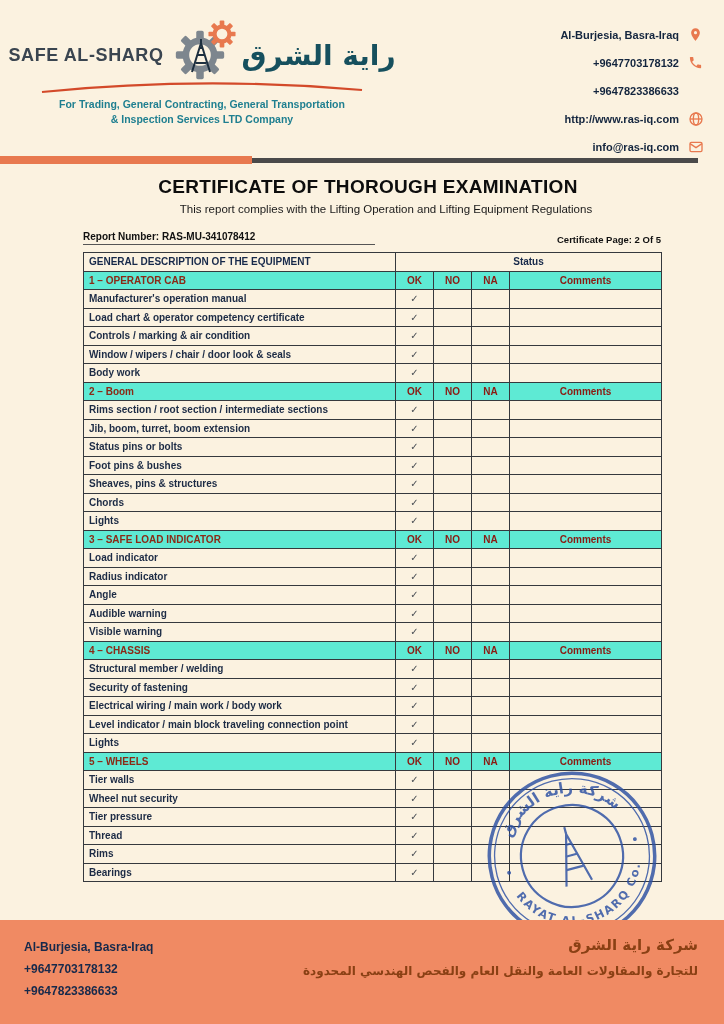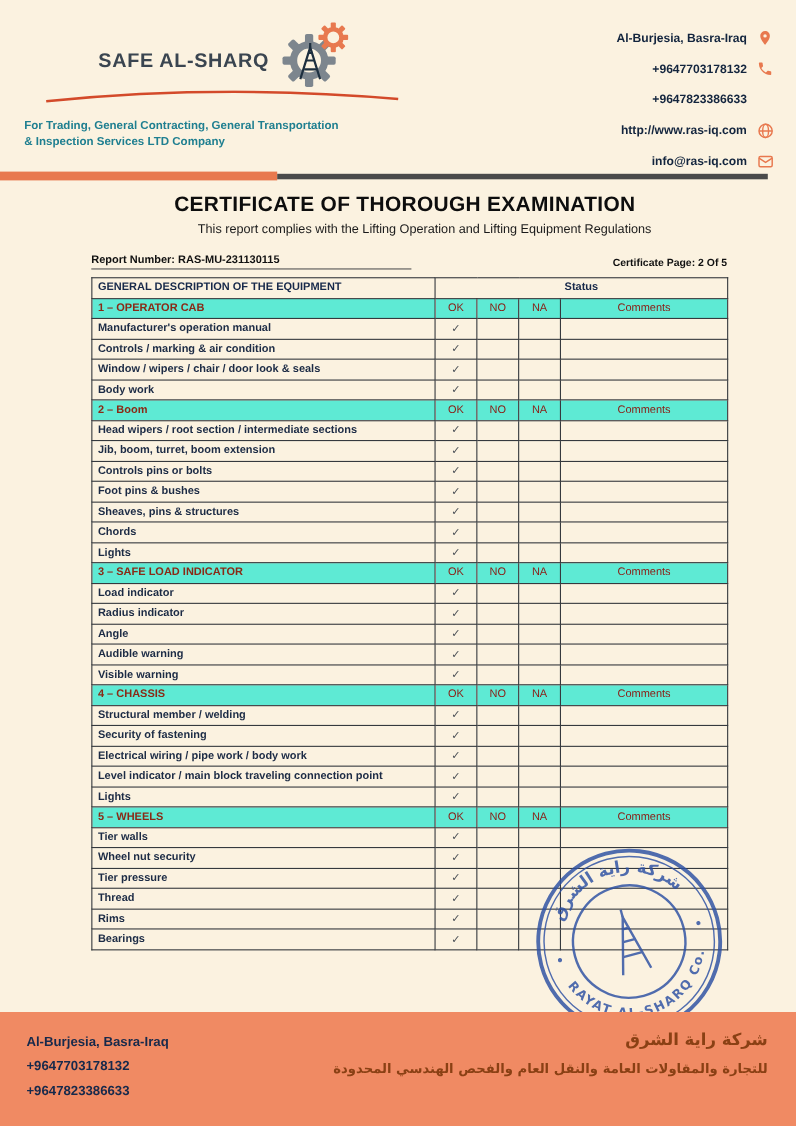--- a/index.html
+++ b/index.html
@@ -8,21 +8,21 @@
   
   .logo-block{position:absolute;left:22px;top:26px;width:360px;}
   .logo-row{display:flex;align-items:center;justify-content:center;gap:8px;}
   .company-en{font-size:18px;font-weight:bold;color:#3a4550;letter-spacing:.6px;white-space:nowrap;}
   .company-ar{font-size:28px;font-weight:bold;color:#16505e;font-family:"DejaVu Sans",sans-serif;white-space:nowrap;}
   .logo-mark{position:relative;width:62px;height:58px;flex:0 0 62px;}
   .gear-big{position:absolute;left:3px;top:4px;}
   .gear-small{position:absolute;right:-2px;top:-6px;}
   .derrick-svg{position:absolute;left:16px;top:12px;}
   .logo-swoosh{display:block;margin:-2px auto 0 auto;}
-  .tagline{margin-top:13px;text-align:left;color:#1f7f90;font-weight:bold;font-size:10.5px;line-height:1.4;}
+  .tagline{margin-top:3px;text-align:center;color:#1f7f90;font-weight:bold;font-size:10.5px;line-height:1.4;}
 
   .contacts{position:absolute;right:20px;top:26px;display:flex;flex-direction:column;gap:11px;align-items:flex-end;}
   .contact-line{display:flex;align-items:center;gap:8px;}
   .contact-text{font-size:11px;font-weight:bold;color:#13253e;white-space:nowrap;}
   .contact-icon{width:17px;height:17px;flex:0 0 17px;display:flex;align-items:center;justify-content:center;}
 
   .divider-top{position:absolute;top:156px;left:0;right:26px;display:flex;align-items:center;}
   .seg-orange{width:252px;height:8px;background:#e8794f;}
   .seg-dark{flex:1;height:5px;background:#4a4a4a;}
 
@@ -34,21 +34,21 @@
   .report-number{font-size:10px;font-weight:bold;color:#111;border-bottom:1.5px solid #555;padding-bottom:2px;padding-right:120px;}
   .cert-page{font-size:9.5px;font-weight:bold;color:#111;text-align:center;}
 
   
   .equip-table{position:absolute;top:252px;left:83px;width:578px;border-collapse:collapse;table-layout:fixed;}
   .equip-table th,.equip-table td{border:1px solid #35393e;font-size:10px;padding:1px 5px;height:15.5px;overflow:hidden;}
   .desc-head{text-align:left;color:#17294a;font-weight:bold;font-size:10.5px;}
   .status-head{text-align:center;color:#17294a;font-weight:bold;font-size:10.5px;}
   .section-row td{background:#5eead4;}
   .sec-title{color:#8a2a16;font-weight:bold;text-align:left;font-size:10.5px;}
-  .sec-col{color:#8b1a12;font-weight:normal;text-align:center;}
+  .sec-col{color:#8b1a12;font-weight:bold;text-align:center;}
   .item-label{color:#1c2b45;font-weight:bold;text-align:left;margin-left:24px;}
   .item-ok,.item-no,.item-na{text-align:center;color:#4a4f55;font-size:11px;}
   .item-comments{text-align:left;}
 
   
   .stamp{position:absolute;left:484px;top:768px;width:176px;height:176px;transform:rotate(-15deg);opacity:.82;pointer-events:none;}
 
   
   .footer{position:absolute;left:0;right:0;bottom:0;height:104px;background:#f08a63;}
   .footer-left{position:absolute;left:24px;top:16px;line-height:1.85;}
@@ -93,20 +93,21 @@
           <circle r="16" fill="none" stroke="#e8794f" stroke-width="9"></circle>
         </svg>
         <svg class="derrick-svg" width="26" height="36" viewBox="0 0 26 36">
           <g stroke="#1d2f3f" stroke-width="2" fill="none">
             <path d="M4 34 L13 5 L22 34"></path>
             <path d="M7.5 25 L18.5 25 M9.5 17 L16.5 17 M11 10 L15 10"></path>
             <path d="M13 5 L13 1"></path>
           </g>
         </svg>
       </span>
+      <span class="company-ar">راية الشرق</span>
     </div>
     <svg class="logo-swoosh" width="330" height="12" viewBox="0 0 330 12">
       <path d="M5 10 Q165 -6 325 8" stroke="#d34a2a" stroke-width="2.2" fill="none"></path>
     </svg>
     <div class="tagline">
       <div>For Trading, General Contracting, General Transportation</div>
       <div>&amp; Inspection Services LTD Company</div>
     </div>
   </div>
 
@@ -158,21 +159,21 @@
 
   <div class="divider-top">
     <div class="seg-orange"></div>
     <div class="seg-dark"></div>
   </div>
 
   <div class="doc-title">CERTIFICATE OF THOROUGH EXAMINATION</div>
   <div class="doc-subtitle">This report complies with the Lifting Operation and Lifting Equipment Regulations</div>
 
   <div class="report-row">
-    <span class="report-number">Report Number: RAS-MU-231130115</span>
+    <span class="report-number">Report Number: RAS-MU-341078412</span>
     <span class="cert-page">Certificate Page: 2 Of 5</span>
   </div>
 
   <table class="equip-table">
     <colgroup>
       <col style="width:312px">
         <col style="width:38px">
         <col style="width:38px">
         <col style="width:38px">
         <col style="width:152px">
@@ -192,20 +193,27 @@
           <td class="sec-col">Comments</td>
         </tr>
         <tr class="item-row">
           <td class="item-label">Manufacturer's operation manual</td>
           <td class="item-ok">✓</td>
           <td class="item-no"></td>
           <td class="item-na"></td>
           <td class="item-comments"></td>
         </tr>
         <tr class="item-row">
+          <td class="item-label">Load chart &amp; operator competency certificate</td>
+          <td class="item-ok">✓</td>
+          <td class="item-no"></td>
+          <td class="item-na"></td>
+          <td class="item-comments"></td>
+        </tr>
+        <tr class="item-row">
           <td class="item-label">Controls / marking &amp; air condition</td>
           <td class="item-ok">✓</td>
           <td class="item-no"></td>
           <td class="item-na"></td>
           <td class="item-comments"></td>
         </tr>
         <tr class="item-row">
           <td class="item-label">Window / wipers / chair / door look &amp; seals</td>
           <td class="item-ok">✓</td>
           <td class="item-no"></td>
@@ -220,35 +228,35 @@
           <td class="item-comments"></td>
         </tr>
         <tr class="section-row">
           <td class="sec-title">2 – Boom</td>
           <td class="sec-col">OK</td>
           <td class="sec-col">NO</td>
           <td class="sec-col">NA</td>
           <td class="sec-col">Comments</td>
         </tr>
         <tr class="item-row">
-          <td class="item-label">Head wipers / root section / intermediate sections</td>
+          <td class="item-label">Rims section / root section / intermediate sections</td>
           <td class="item-ok">✓</td>
           <td class="item-no"></td>
           <td class="item-na"></td>
           <td class="item-comments"></td>
         </tr>
         <tr class="item-row">
           <td class="item-label">Jib, boom, turret, boom extension</td>
           <td class="item-ok">✓</td>
           <td class="item-no"></td>
           <td class="item-na"></td>
           <td class="item-comments"></td>
         </tr>
         <tr class="item-row">
-          <td class="item-label">Controls pins or bolts</td>
+          <td class="item-label">Status pins or bolts</td>
           <td class="item-ok">✓</td>
           <td class="item-no"></td>
           <td class="item-na"></td>
           <td class="item-comments"></td>
         </tr>
         <tr class="item-row">
           <td class="item-label">Foot pins &amp; bushes</td>
           <td class="item-ok">✓</td>
           <td class="item-no"></td>
           <td class="item-na"></td>
@@ -332,21 +340,21 @@
           <td class="item-comments"></td>
         </tr>
         <tr class="item-row">
           <td class="item-label">Security of fastening</td>
           <td class="item-ok">✓</td>
           <td class="item-no"></td>
           <td class="item-na"></td>
           <td class="item-comments"></td>
         </tr>
         <tr class="item-row">
-          <td class="item-label">Electrical wiring / pipe work / body work</td>
+          <td class="item-label">Electrical wiring / main work / body work</td>
           <td class="item-ok">✓</td>
           <td class="item-no"></td>
           <td class="item-na"></td>
           <td class="item-comments"></td>
         </tr>
         <tr class="item-row">
           <td class="item-label">Level indicator / main block traveling connection point</td>
           <td class="item-ok">✓</td>
           <td class="item-no"></td>
           <td class="item-na"></td>

